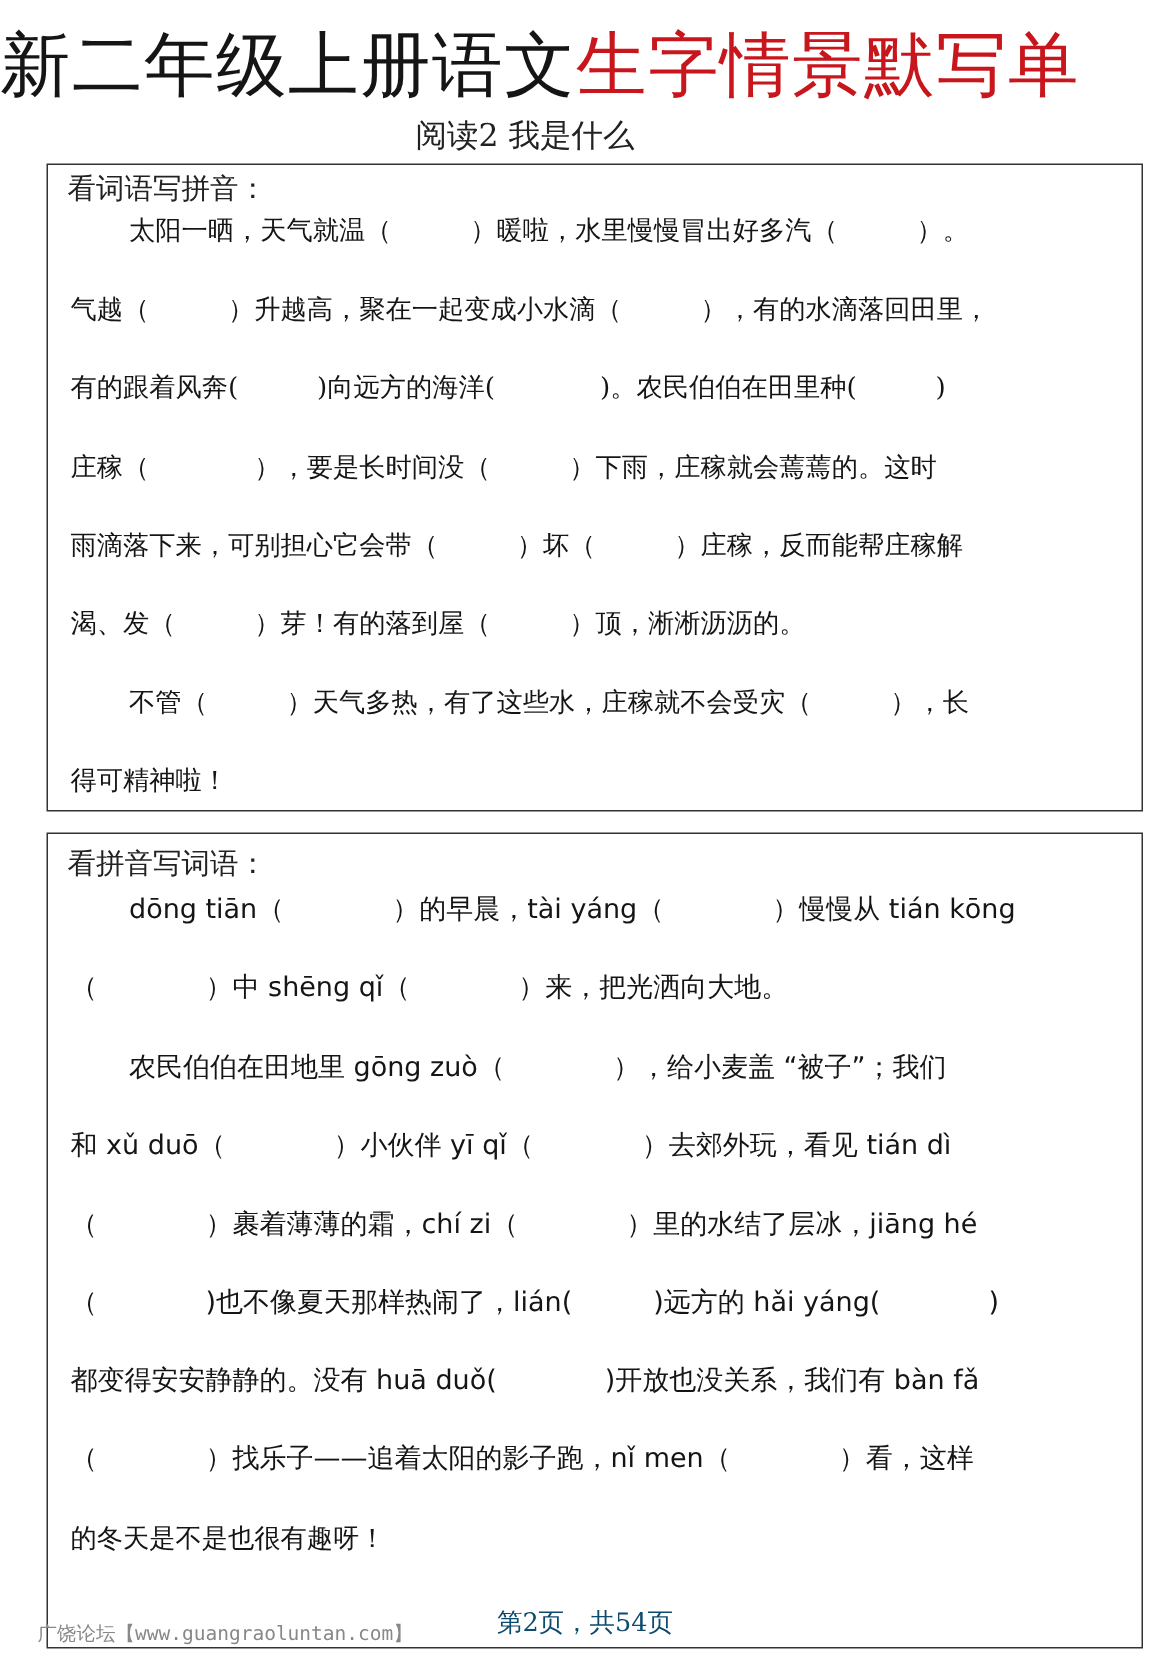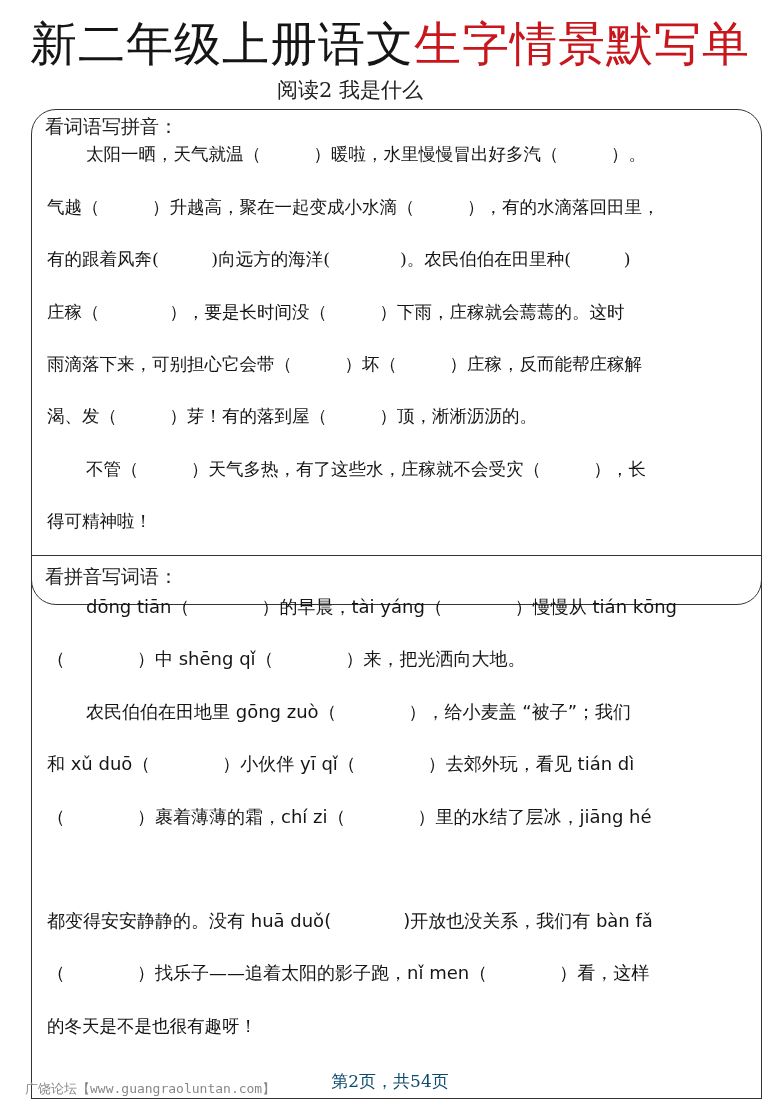--- a/index.html
+++ b/index.html
@@ -1,27 +1,27 @@
 <!DOCTYPE html>
 <html><head>
 <meta charset="utf-8">
 <style>
   html, body { margin:0; padding:0; background:#ffffff; }
   body { width:780px; height:1103px; position:relative; overflow:hidden;
          font-family:"DejaVu Serif", serif; color:#111; }
-  .title { position:absolute; top:14px; left:0; width:780px; text-align:center;
+  .title { position:absolute; top:14px; left:0; width:780px; text-align:left;
            font-size:47px; line-height:60px; letter-spacing:1px; white-space:nowrap;
            font-family:"DejaVu Serif", serif; }
   .title .black { color:#151515; }
   .title .red { color:#c8161d; }
   .subtitle { position:absolute; top:76px; left:0; width:700px; text-align:center;
               font-size:21px; line-height:28px; color:#222; }
   .box { position:absolute; left:31px; width:731px; border:1.5px solid #333;
          box-sizing:border-box; }
-  #box1 { top:109px; height:496px;border-radius:25px; }
+  #box1 { top:109px; height:432px; }
   #box2 { top:555px; height:544px; }
   .box-head { position:absolute; left:13px; font-size:19px; line-height:24px; color:#222; }
   .line { position:absolute; left:15px; right:20px; font-size:17.5px; line-height:26px;
           white-space:nowrap; color:#151515; }
   .line.ind { left:54px; }
   .py { font-family:"DejaVu Sans", sans-serif; font-size:18px; }
   .footer { position:absolute; top:1070px; left:0; width:780px; text-align:center;
             font-size:17px; color:#0c4a6e; }
   .watermark { position:absolute; top:1080px; left:25px; font-size:13px; color:#888;
                font-family:"DejaVu Sans Mono", monospace; }
@@ -46,19 +46,20 @@
   <div class="line" style="top:398px;">得可精神啦！</div>
 </div>
 
 <div class="box" id="box2">
   <div class="box-head" style="top:8px;">看拼音写词语：</div>
   <div class="line ind py" style="top:38px;">dōng tiān（　　　　）的早晨，tài yáng（　　　　）慢慢从 tián kōng</div>
   <div class="line py" style="top:90px;">（　　　　）中 shēng qǐ（　　　　）来，把光洒向大地。</div>
   <div class="line ind py" style="top:143px;">农民伯伯在田地里 gōng zuò（　　　　），给小麦盖 “被子”；我们</div>
   <div class="line py" style="top:195px;">和 xǔ duō（　　　　）小伙伴 yī  qǐ（　　　　）去郊外玩，看见 tián dì</div>
   <div class="line py" style="top:248px;">（　　　　）裹着薄薄的霜，chí zi（　　　　）里的水结了层冰，jiāng hé</div>
+  <div class="line py" style="top:300px;">（　　　　)也不像夏天那样热闹了，lián(　　　)远方的 hǎi yáng(　　　　)</div>
   <div class="line py" style="top:352px;">都变得安安静静的。没有 huā  duǒ(　　　　)开放也没关系，我们有 bàn fǎ</div>
   <div class="line py" style="top:404px;">（　　　　）找乐子——追着太阳的影子跑，nǐ men（　　　　）看，这样</div>
   <div class="line" style="top:457px;">的冬天是不是也很有趣呀！</div>
 </div>
 
 <div class="footer">第2页，共54页</div>
 <div class="watermark">广饶论坛【www.guangraoluntan.com】</div>
 
 </body></html>

